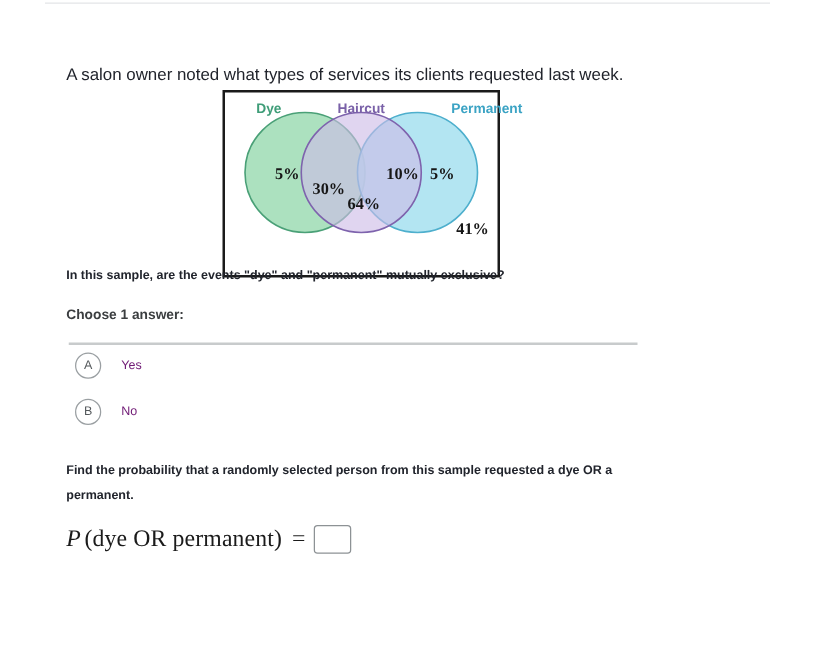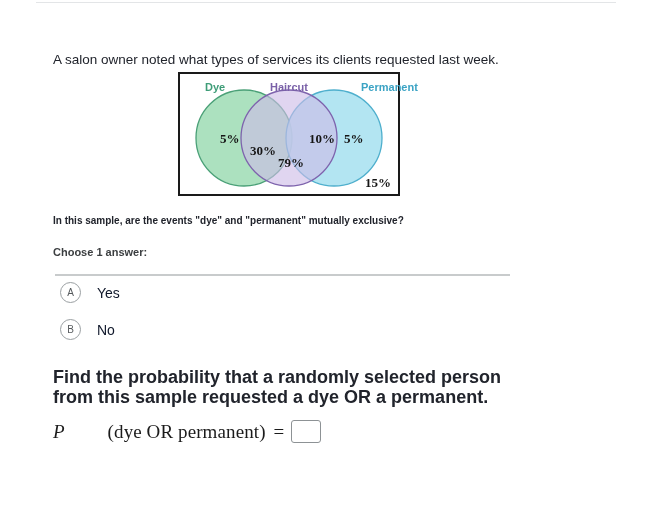--- a/index.html
+++ b/index.html
@@ -35,21 +35,21 @@
     color: #21242c;
     margin-top: 32px;
   }
 
   
   #venn-figure {
     position: absolute;
     left: 178px;
     top: 72px;
     width: 222px;
-    height: 124px;
+    height: 150px;
     border: 2px solid #1a1a1a;
     background: #ffffff;
     box-sizing: border-box;
   }
   #venn-svg {
     position: absolute;
     left: 0;
     top: 0;
   }
   .venn-title {
@@ -120,46 +120,46 @@
     border: 1px solid #9a9fa2;
     display: flex;
     align-items: center;
     justify-content: center;
     font-size: 10px;
     color: #55595c;
     background: #ffffff;
     box-sizing: border-box;
   }
   .choice-text {
-    font-size: 14px;
-    color: #0f172a;
+    font-size: 10px;
+    color: #701a75;
   }
 
   
   #q2-text {
     position: absolute;
     left: 53px;
     top: 367px;
     width: 460px;
-    font-size: 18px;
+    font-size: 10px;
     font-weight: bold;
     line-height: 20px;
   }
   #prob-expression {
     position: absolute;
     left: 53px;
     top: 420px;
     display: flex;
     align-items: center;
     font-family: "Liberation Serif", serif;
     font-size: 19px;
     color: #1b1b1b;
   }
   #prob-p { font-style: italic; margin-right: 3px; }
-  #prob-body { letter-spacing: 0.1px; margin-left: 40px; }
+  #prob-body { letter-spacing: 0.1px; }
   #prob-equals { margin: 0 7px 0 8px; }
   #answer-input {
     width: 30px;
     height: 23px;
     border: 1px solid #8d9295;
     border-radius: 3px;
     background: #ffffff;
     box-sizing: border-box;
     font-family: "Liberation Serif", serif;
     font-size: 15px;
@@ -185,24 +185,24 @@
       <circle cx="109" cy="64" r="48" fill="#CDBCE6" fill-opacity="0.62" stroke="#7E63AD" stroke-width="1.3"></circle>
     </g>
   </svg>
 
   <span class="venn-title" id="venn-title-dye">Dye</span>
   <span class="venn-title" id="venn-title-haircut">Haircut</span>
   <span class="venn-title" id="venn-title-perm">Permanent</span>
 
   <span class="venn-value" id="venn-val-dye-only">5%</span>
   <span class="venn-value" id="venn-val-dye-hair">30%</span>
-  <span class="venn-value" id="venn-val-hair-only">79%</span>
+  <span class="venn-value" id="venn-val-hair-only">64%</span>
   <span class="venn-value" id="venn-val-hair-perm">10%</span>
   <span class="venn-value" id="venn-val-perm-only">5%</span>
-  <span class="venn-value" id="venn-val-none">15%</span>
+  <span class="venn-value" id="venn-val-none">41%</span>
 </div>
 
 <div id="q1-text">In this sample, are the events "dye" and "permanent" mutually exclusive?</div>
 <div id="choose-label">Choose 1 answer:</div>
 <div id="choices-divider"></div>
 
 <div class="choice-row" id="choice-row-a">
   <span class="choice-bubble">A</span>
   <span class="choice-text">Yes</span>
 </div>

